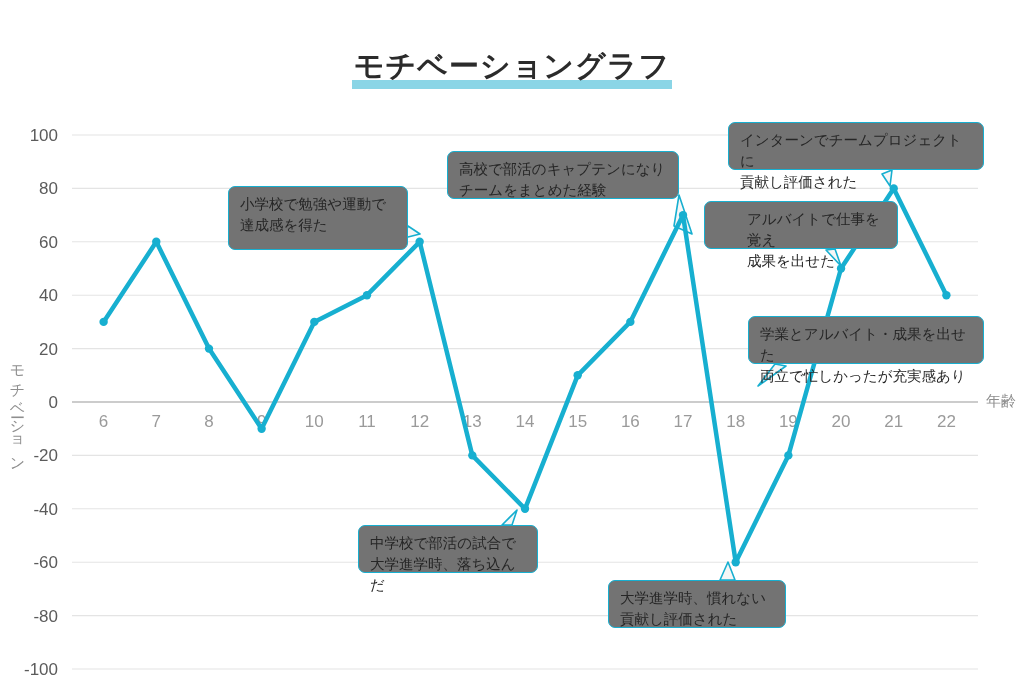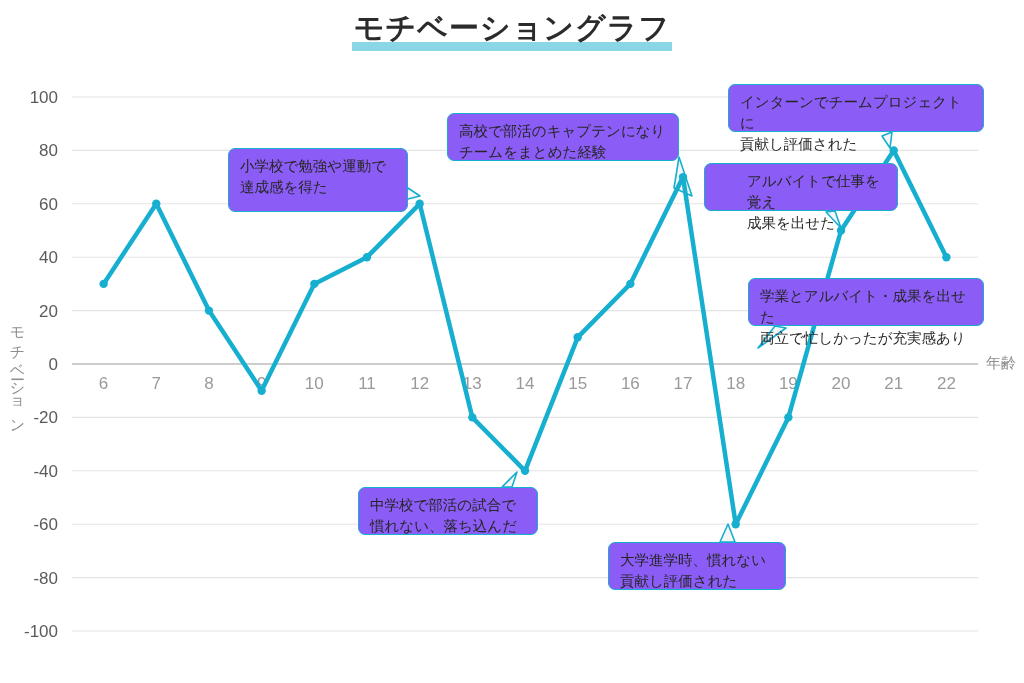--- a/index.html
+++ b/index.html
@@ -10,20 +10,21 @@
   body {
     width: 1024px;
     height: 683px;
     position: relative;
     font-family: "Liberation Sans", "DejaVu Sans", sans-serif;
     overflow: hidden;
   }
   #chart-root {
     position: absolute;
     inset: 0;
+    margin-top: 38px;
   }
   .chart-title {
     position: absolute;
     top: 8px;
     left: 0;
     width: 1024px;
     text-align: center;
     font-size: 30px;
     font-weight: bold;
     color: #2b2b2b;
@@ -56,21 +57,21 @@
   .xtick-label {
     fill: #9a9a9a;
   }
   .axis-name {
     font-size: 15px;
     fill: #8e8e8e;
   }
   .callout {
     position: absolute;
     box-sizing: border-box;
-    background: #8b5cf6;
+    background: #737373;
     border: 1.6px solid #17afd0;
     border-radius: 7px;
     padding: 7px 10px 8px 11px;
     font-size: 14.5px;
     line-height: 1.45;
     color: #262626;
     white-space: pre-line;
     z-index: 5;
   }
 </style>
@@ -170,18 +171,18 @@
 達成感を得た</div>
       <div class="callout" style="left: 447px; top: 113px; width: 232px; height: 48px;">高校で部活のキャプテンになり
 チームをまとめた経験</div>
       <div class="callout" style="left: 728px; top: 84px; width: 256px; height: 48px;">インターンでチームプロジェクトに
 貢献し評価された</div>
       <div class="callout" style="left: 704px; top: 163px; width: 194px; height: 48px; padding-left: 42px;">アルバイトで仕事を覚え
 成果を出せた</div>
       <div class="callout" style="left: 748px; top: 278px; width: 236px; height: 48px;">学業とアルバイト・成果を出せた
 両立で忙しかったが充実感あり</div>
       <div class="callout" style="left: 358px; top: 487px; width: 180px; height: 48px;">中学校で部活の試合で
-慣れない、落ち込んだ</div>
+大学進学時、落ち込んだ</div>
       <div class="callout" style="left: 608px; top: 542px; width: 178px; height: 48px;">大学進学時、慣れない
 貢献し評価された</div>
     </div>
 
 </div>
 
 </body></html>

